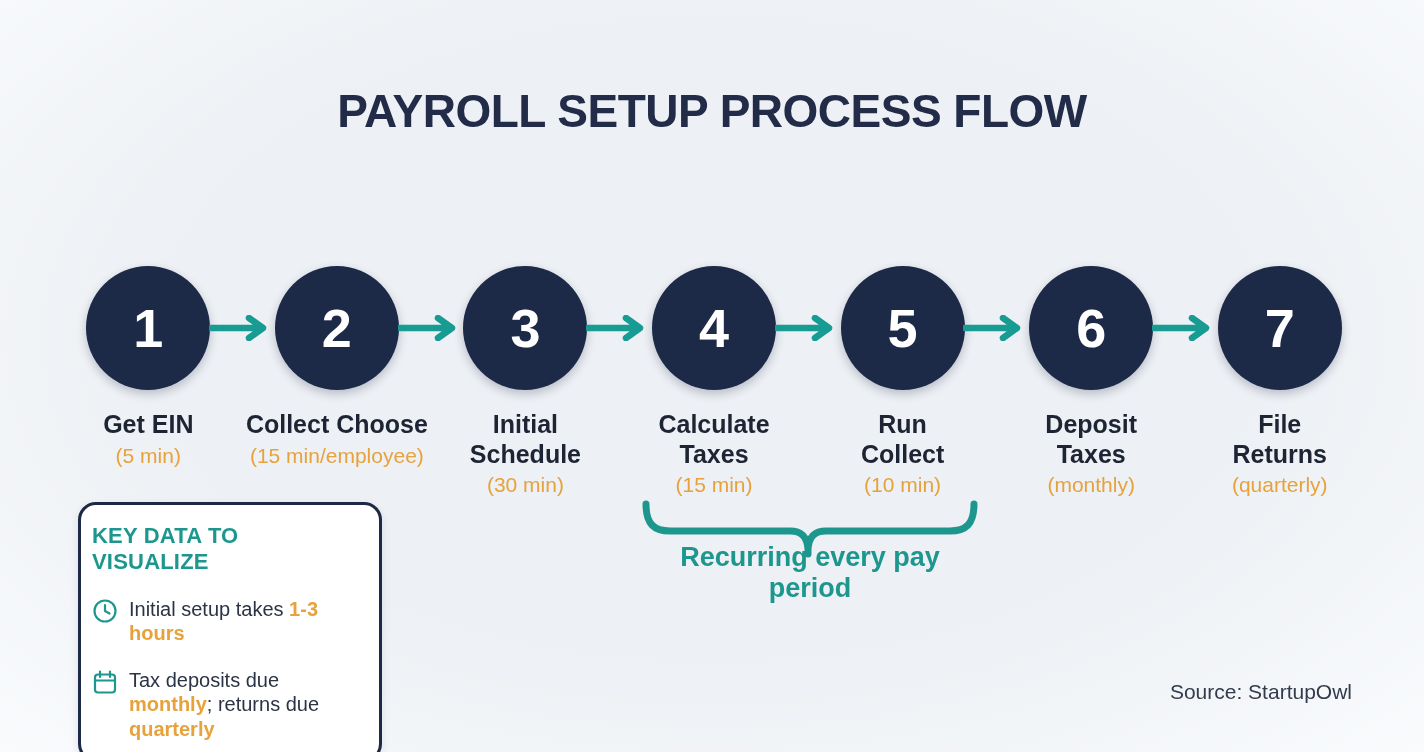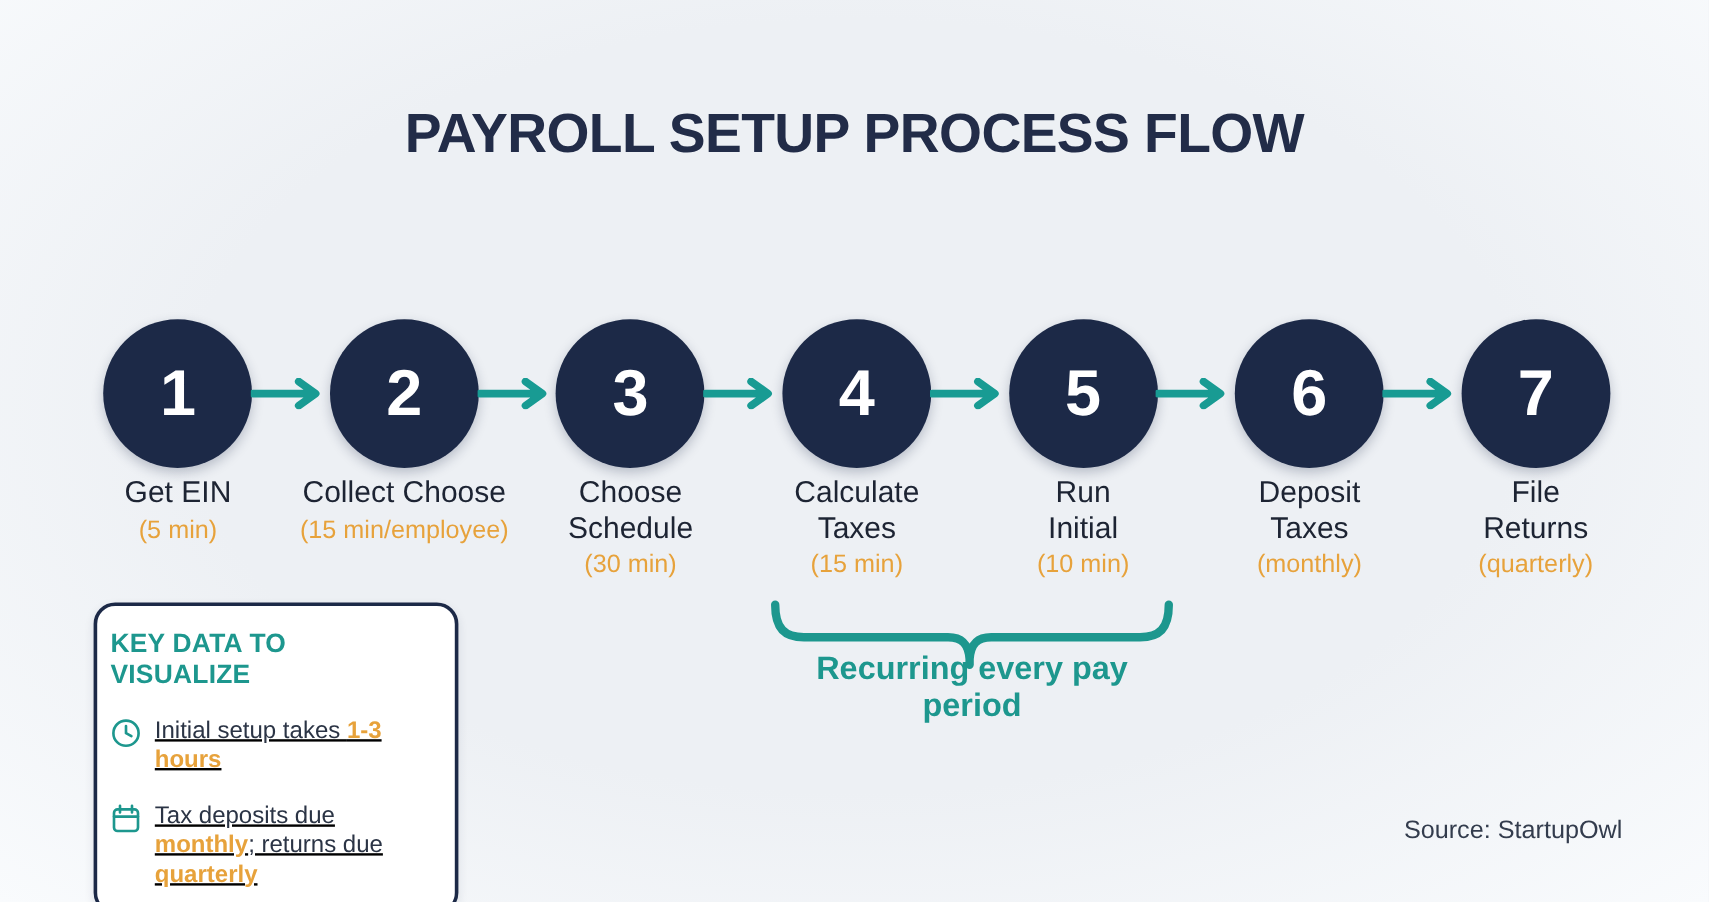--- a/index.html
+++ b/index.html
@@ -31,22 +31,22 @@
   .step-circle{
     width:124px;height:124px;border-radius:50%;
     background:#1c2947;
     display:flex;align-items:center;justify-content:center;
     box-shadow:0 4px 10px rgba(28,41,71,0.25);
   }
   .step-number{
     color:#ffffff;font-size:54px;font-weight:700;line-height:1;
   }
   .step-label{
-    margin-top:6px;
-    font-size:25px;font-weight:400;color:#1d2433;
+    margin-top:20px;
+    font-size:25px;font-weight:700;color:#1d2433;
     text-align:center;line-height:1.18;
     white-space:pre-line;
   }
   .step-time{
     margin-top:4px;
     font-size:21px;font-weight:500;color:#e7a23b;
     text-align:center;
   }
   .flow-arrow{
     position:absolute;top:315px;width:66px;height:26px;
@@ -67,21 +67,20 @@
     padding:18px 20px 18px 11px;
     box-shadow:0 3px 8px rgba(28,41,71,0.10);
   }
   .key-title{
     font-size:22px;font-weight:800;letter-spacing:0.2px;
     color:#1d978e;margin-bottom:12px;
   }
   .key-item{
     display:flex;align-items:flex-start;
     margin-top:22px;
-    text-decoration:underline;
   }
   .key-icon{flex:0 0 26px;width:26px;height:26px;margin-right:11px;margin-top:1px;}
   .key-text{
     font-size:20px;line-height:1.22;color:#2b3445;
   }
   .key-text .hl{color:#e7a23b;font-weight:700;}
   
   .source{
     position:absolute;right:72px;top:680px;
     font-size:21px;color:#333c4d;
@@ -106,38 +105,38 @@
       <div class="step-circle">
         <span class="step-number">2</span>
       </div>
       <div class="step-label">Collect Choose</div>
       <div class="step-time">(15 min/employee)</div>
     </div>
     <div class="step-col">
       <div class="step-circle">
         <span class="step-number">3</span>
       </div>
-      <div class="step-label">Choose
+      <div class="step-label">Initial
 Schedule</div>
       <div class="step-time">(30 min)</div>
     </div>
     <div class="step-col">
       <div class="step-circle">
         <span class="step-number">4</span>
       </div>
       <div class="step-label">Calculate
 Taxes</div>
       <div class="step-time">(15 min)</div>
     </div>
     <div class="step-col">
       <div class="step-circle">
         <span class="step-number">5</span>
       </div>
       <div class="step-label">Run
-Initial</div>
+Collect</div>
       <div class="step-time">(10 min)</div>
     </div>
     <div class="step-col">
       <div class="step-circle">
         <span class="step-number">6</span>
       </div>
       <div class="step-label">Deposit
 Taxes</div>
       <div class="step-time">(monthly)</div>
     </div>

